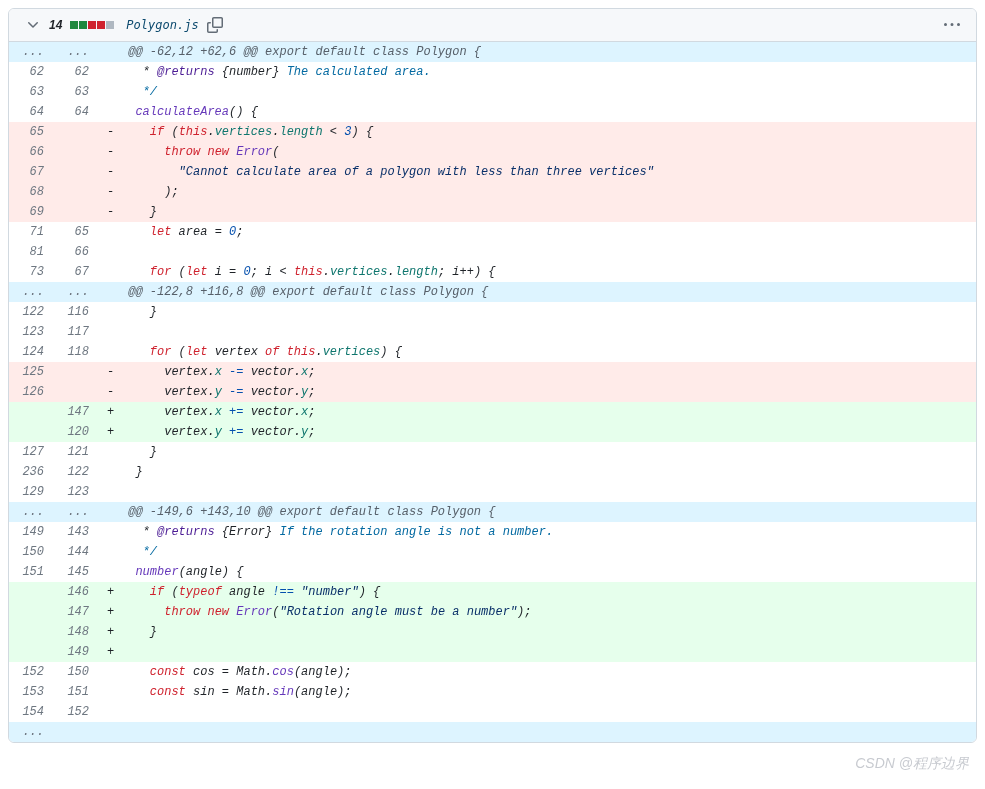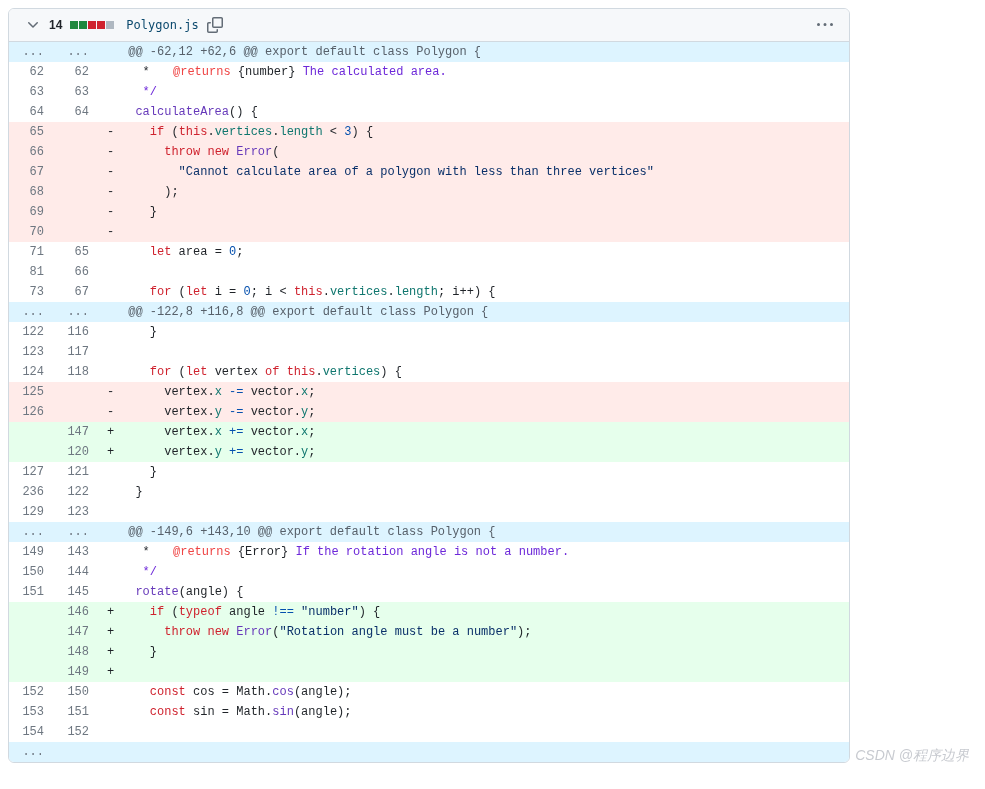--- a/index.html
+++ b/index.html
@@ -1,17 +1,17 @@
 <!DOCTYPE html>
 <html><head>
 <meta charset="utf-8">
 <style>
 * { box-sizing: border-box; margin: 0; padding: 0; }
 body { font-family: -apple-system, BlinkMacSystemFont, "Segoe UI", Helvetica, Arial, sans-serif; font-size: 12px; color: #1f2328; background: #fff; padding: 8px; }
-.file-box { border: 1px solid #d1d9e0; border-radius: 6px; overflow: hidden; width: 842px; }
+.file-box { border: 1px solid #d1d9e0; border-radius: 6px; overflow: hidden; width: 969px; font-style: italic; }
 .file-header { display: flex; align-items: center; padding: 8px 16px; background: #f6f8fa; border-bottom: 1px solid #d1d9e0; }
 .chevron { width: 16px; height: 16px; fill: #636c76; cursor: pointer; margin-right: 8px; }
 .lines-changed { font-weight: 600; margin-right: 8px; font-size: 12px; }
 .diffstat { display: inline-flex; gap: 1px; margin-right: 12px; }
 .diffstat-block { width: 8px; height: 8px; }
 .block-add { background: #1f883d; }
 .block-del { background: #cf222e; }
 .block-neutral { background: #afb8c1; }
 .file-name { font-family: ui-monospace, SFMono-Regular, Consolas, monospace; font-size: 12px; }
 .file-name a { color: #0c4a6e; text-decoration: none; }
@@ -22,31 +22,31 @@
 td.num { width: 45px; min-width: 45px; text-align: right; padding: 0 10px; color: #6e7781; user-select: none; vertical-align: top; white-space: nowrap; }
 td.code { padding: 0 12px 0 22px; white-space: pre; position: relative; vertical-align: top; }
 td.code .marker { position: absolute; left: 8px; color: inherit; }
 tr.hunk td { background: #ddf4ff; }
 tr.hunk td.num { background: #ddf4ff; color: #6e7781; }
 tr.hunk td.code { color: #57606a; }
 tr.del td.num { background: #ffebe9; }
 tr.del td.code { background: #ffebe9; }
 tr.add td.num { background: #e6ffec; }
 tr.add td.code { background: #e6ffec; }
-.c-comment { color: #6d28d9; }
-.c-tag { color: #ef4444; margin-left: 16px; }
+.c-comment { color: #0369a1; }
+.c-tag { color: #4c1d95; }
 .c-type { color: #1f2328; }
 .c-func { color: #6639ba; }
 .c-prop { color: #0f766e; }
 .c-num { color: #0550ae; }
 .c-kw { color: #cf222e; }
 .c-str { color: #0a3069; }
 .c-op { color: #0550ae; }
 .c-var { color: #1f2328; }
-.watermark { position: fixed; bottom: 24px; right: 16px; color: #b0b4bc; font-size: 14px; font-style: italic; opacity: 0.7; pointer-events: none; }
+.watermark { position: fixed; bottom: 16px; right: 16px; color: #b0b4bc; font-size: 14px; font-style: italic; opacity: 0.7; pointer-events: none; }
 </style>
 </head>
 <body>
 
 <div class="file-box">
   <div class="file-header">
     <svg class="chevron" viewBox="0 0 16 16">
         <path d="M12.78 5.22a.749.749 0 0 1 0 1.06l-4.25 4.25a.749.749 0 0 1-1.06 0L3.22 6.28a.749.749 0 1 1 1.06-1.06L8 8.94l3.72-3.72a.749.749 0 0 1 1.06 0Z"></path>
       </svg>
     <span class="lines-changed">14</span>
@@ -107,25 +107,20 @@
         <tr class="del">
           <td class="num">68</td>
           <td class="num"></td>
           <td class="code"><span class="marker">-</span>      );</td>
         </tr>
         <tr class="del">
           <td class="num">69</td>
           <td class="num"></td>
           <td class="code"><span class="marker">-</span>    }</td>
         </tr>
-        <tr class="del">
-          <td class="num">70</td>
-          <td class="num"></td>
-          <td class="code"><span class="marker">-</span></td>
-        </tr>
         <tr class="">
           <td class="num">71</td>
           <td class="num">65</td>
           <td class="code"><span class="marker"> </span>    <span class="c-kw">let</span> area = <span class="c-num">0</span>;</td>
         </tr>
         <tr class="">
           <td class="num">81</td>
           <td class="num">66</td>
           <td class="code"><span class="marker"> </span></td>
         </tr>
@@ -200,21 +195,21 @@
           <td class="code"><span class="marker"> </span>   * <span class="c-tag">@returns</span> <span class="c-type">{Error}</span><span class="c-comment"> If the rotation angle is not a number.</span></td>
         </tr>
         <tr class="">
           <td class="num">150</td>
           <td class="num">144</td>
           <td class="code"><span class="marker"> </span><span class="c-comment">   */</span></td>
         </tr>
         <tr class="">
           <td class="num">151</td>
           <td class="num">145</td>
-          <td class="code"><span class="marker"> </span>  <span class="c-func">rotate</span>(angle) {</td>
+          <td class="code"><span class="marker"> </span>  <span class="c-func">number</span>(angle) {</td>
         </tr>
         <tr class="add">
           <td class="num"></td>
           <td class="num">146</td>
           <td class="code"><span class="marker">+</span>    <span class="c-kw">if</span> (<span class="c-kw">typeof</span> angle <span class="c-op">!==</span> <span class="c-str">"number"</span>) {</td>
         </tr>
         <tr class="add">
           <td class="num"></td>
           <td class="num">147</td>
           <td class="code"><span class="marker">+</span>      <span class="c-kw">throw</span> <span class="c-kw">new</span> <span class="c-func">Error</span>(<span class="c-str">"Rotation angle must be a number"</span>);</td>

